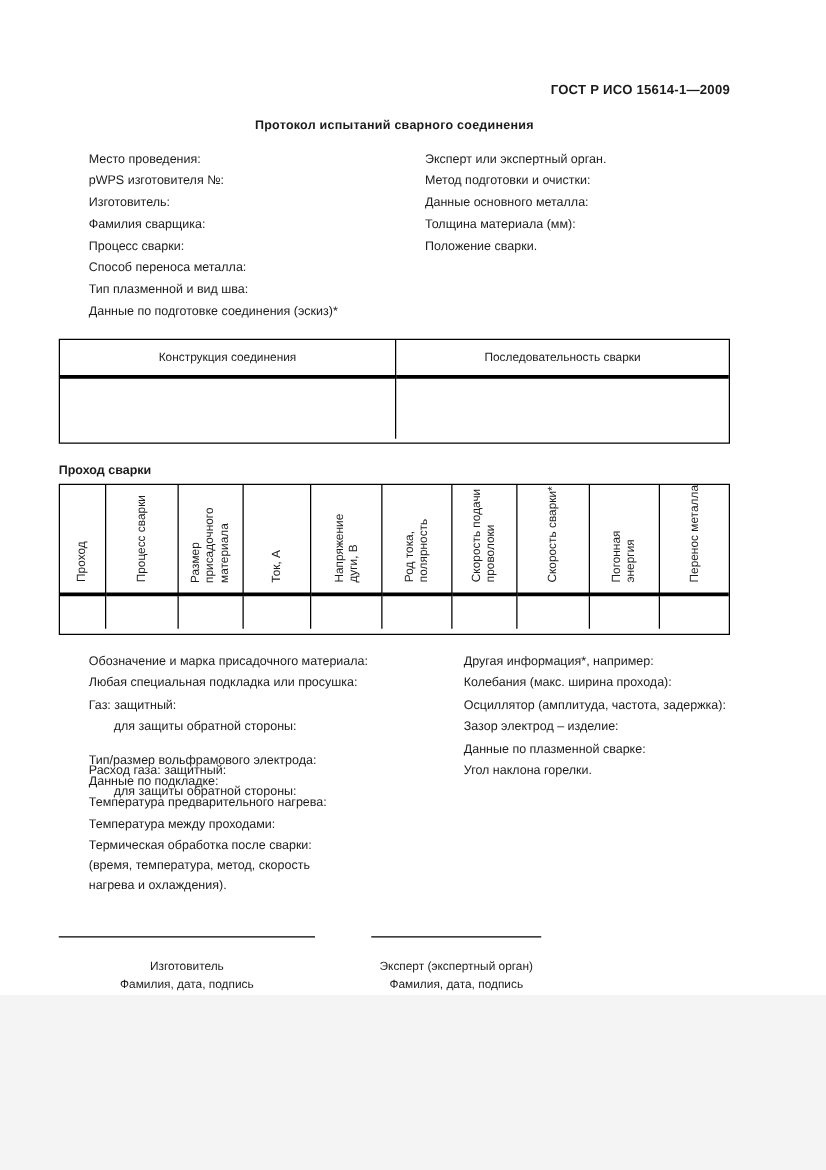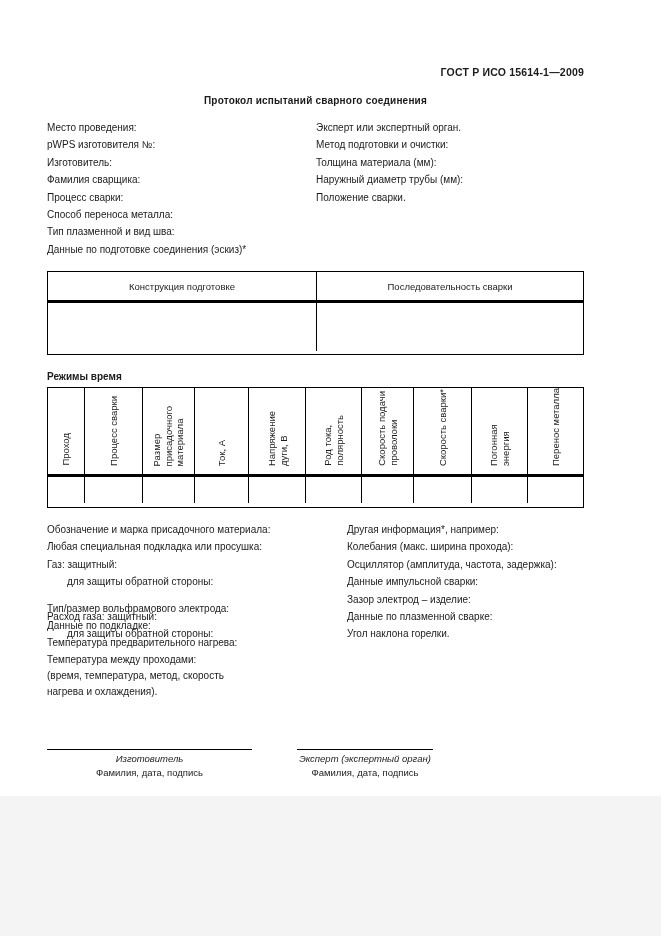--- a/index.html
+++ b/index.html
@@ -22,21 +22,21 @@
     width:537px;height:936px;
   }
   .std-ref{
     position:absolute;top:66px;right:0;
     font-size:10.5px;font-weight:bold;letter-spacing:0.2px;
   }
   .doc-title{
     position:absolute;top:95px;left:0;width:537px;
     text-align:center;font-size:10px;font-weight:bold;letter-spacing:0.2px;
   }
-  .fields{position:absolute;font-size:10px;}
+  .fields{position:absolute;font-size:10px;margin-left:24px;}
   .fields .row{height:17.4px;line-height:17.4px;white-space:nowrap;}
   .fields .row.indent{padding-left:20px;}
   #top-left{left:0;top:119px;width:265px;}
   #top-right{left:269px;top:119px;width:268px;}
   
   .sketch-table{
     position:absolute;left:0;top:271px;width:537px;height:84px;
     border:1px solid #000;box-sizing:border-box;
     display:grid;grid-template-columns:269px 266px;grid-template-rows:31px 48px;
   }
@@ -74,21 +74,21 @@
     text-align:left;
   }
   #mid-left{left:0;top:521px;width:300px;}
   #mid-right{left:300px;top:521px;width:237px;}
   #lower-left{left:0;top:600px;width:300px;}
   #lower-left .row{height:17px;line-height:17px;}
   #lower-left .row.tight{height:15.6px;line-height:15.6px;}
   
   .sig{position:absolute;top:749px;text-align:center;font-size:9.5px;}
   .sig .rule{height:0;border-top:1px solid #000;margin:0 auto 0 auto;}
-  .sig .l1{margin-top:3px;line-height:12px;font-style:italic;}
+  .sig .l1{margin-top:18px;line-height:12px;}
   .sig .l2{margin-top:2px;line-height:12px;}
   #sig-left{left:0;width:205px;}
   #sig-left .rule{width:205px;}
   #sig-right{left:233px;width:170px;}
   #sig-right .rule{width:136px;}
   
   .footnote-rule{
     position:absolute;left:0;top:823px;width:65px;
     border-top:1px solid #000;height:0;
   }
@@ -116,33 +116,33 @@
       <div class="row">Фамилия сварщика:</div>
       <div class="row">Процесс сварки:</div>
       <div class="row">Способ переноса металла:</div>
       <div class="row">Тип плазменной и вид шва:</div>
       <div class="row">Данные по подготовке соединения (эскиз)*</div>
     </div>
 
     <div class="fields" id="top-right">
       <div class="row">Эксперт или экспертный орган.</div>
       <div class="row">Метод подготовки и очистки:</div>
+      <div class="row">Данные основного металла:</div>
       <div class="row">Толщина материала (мм):</div>
-      <div class="row">Наружный диаметр трубы (мм):</div>
       <div class="row">Положение сварки.</div>
     </div>
 
     <div class="sketch-table">
-      <div class="cell h c1">Конструкция подготовке</div>
+      <div class="cell h c1">Конструкция соединения</div>
       <div class="cell h">Последовательность сварки</div>
       <div class="cell c1"></div>
       <div class="cell"></div>
     </div>
 
-    <div class="regimes-heading">Режимы время</div>
+    <div class="regimes-heading">Проход сварки</div>
 
     <div class="regimes-table">
       <div class="cell h">
           <span class="vtext">Проход</span>
         </div>
       <div class="cell h">
           <span class="vtext">Процесс сварки</span>
         </div>
       <div class="cell h">
           <span class="vtext">Размер
@@ -192,31 +192,31 @@
       <div class="row indent">для защиты обратной стороны:</div>
       <div class="row"></div>
       <div class="row">Расход газа: защитный:</div>
       <div class="row indent">для защиты обратной стороны:</div>
     </div>
 
     <div class="fields" id="mid-right">
       <div class="row">Другая информация*, например:</div>
       <div class="row">Колебания (макс. ширина прохода):</div>
       <div class="row">Осциллятор (амплитуда, частота, задержка):</div>
-      <div class="row">Данные импульсной сварки:</div>
       <div class="row">Зазор электрод – изделие:</div>
       <div class="row">Данные по плазменной сварке:</div>
       <div class="row">Угол наклона горелки.</div>
     </div>
 
     <div class="fields" id="lower-left">
       <div class="row">Тип/размер вольфрамового электрода:</div>
       <div class="row">Данные по подкладке:</div>
       <div class="row">Температура предварительного нагрева:</div>
       <div class="row">Температура между проходами:</div>
+      <div class="row">Термическая обработка после сварки:</div>
       <div class="row tight">(время, температура, метод, скорость</div>
       <div class="row tight">нагрева и охлаждения).</div>
     </div>
 
     <div class="sig" id="sig-left">
       <div class="rule"></div>
       <div class="l1">Изготовитель</div>
       <div class="l2">Фамилия, дата, подпись</div>
     </div>
 

